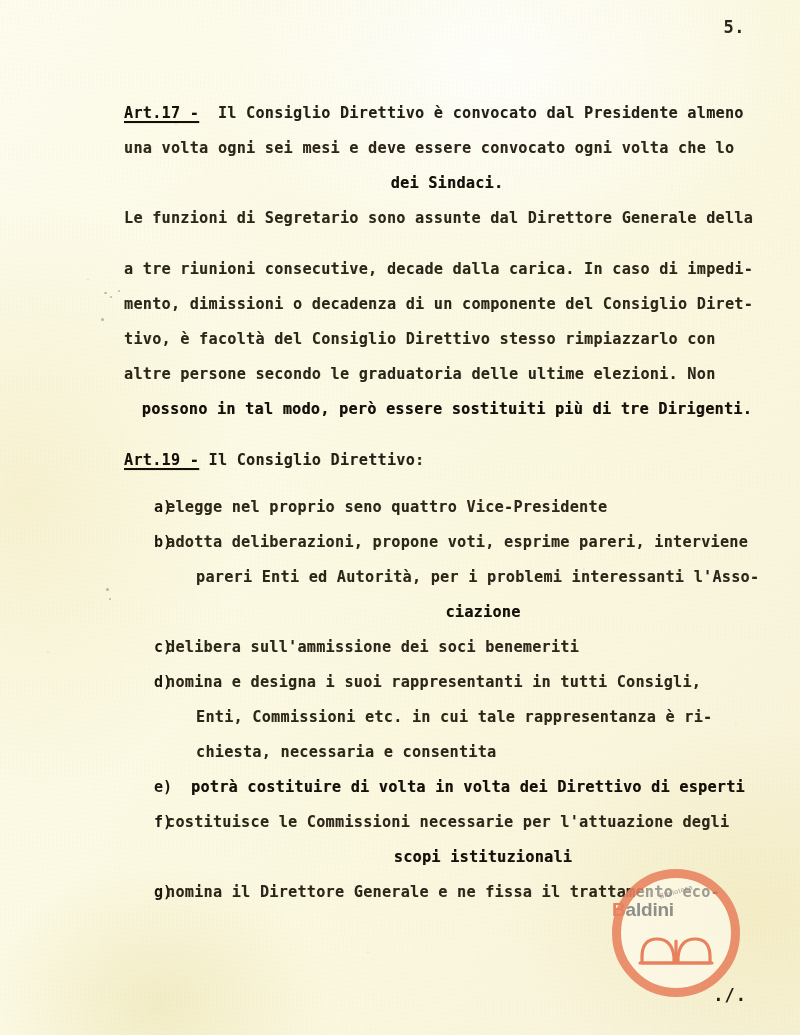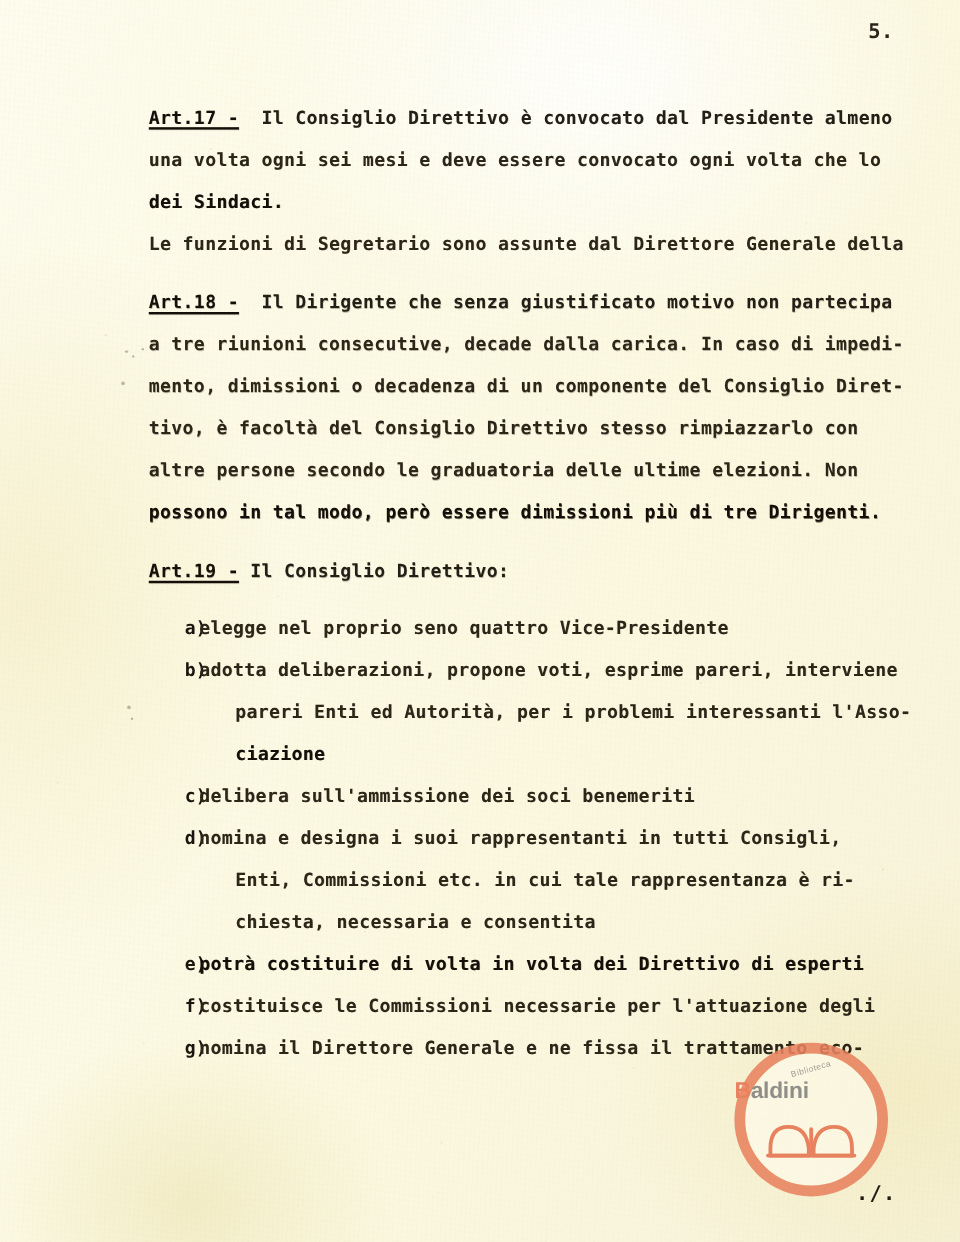--- a/index.html
+++ b/index.html
@@ -68,37 +68,37 @@
 
   
   #body {
     position: absolute;
     left: 124px;
     top: 80px;
     width: 646px;
   }
 
   .para {
-    margin: 1px 0 14px 0;
+    margin: 16px 0 14px 0;
   }
   .para.tight { margin-bottom: 0; }
 
   .ln {
     display: block;
     font-size: 15.1px;
     line-height: 35px;
     letter-spacing: 0.02em;
     white-space: pre;
     font-weight: bold;
     color: #231f17;
     text-shadow: 0.35px 0.25px 0 rgba(40,34,22,0.30);
   }
 
   
-  .ink-strong { color: #140f08; text-shadow: 0.45px 0.3px 0 rgba(20,15,8,0.55); }
+  .ink-strong { color: #140f08; text-shadow: 0.45px 0.3px 0 rgba(20,15,8,0.55); text-align: center; }
   .ink-mid    { color: #2c2619; text-shadow: 0.35px 0.25px 0 rgba(44,38,25,0.30); }
 
   .art-label {
     text-decoration: underline;
     text-underline-offset: 3px;
     text-decoration-thickness: 1.6px;
     color: #140f08;
   }
 
   
@@ -216,26 +216,25 @@
   <div id="body">
 
     <div class="para">
       <span class="ln"><span class="art-label">Art.17 -</span><span>  Il Consiglio Direttivo è convocato dal Presidente almeno</span></span>
       <span class="ln ink-mid">una volta ogni sei mesi e deve essere convocato ogni volta che lo</span>
       <span class="ln ink-strong">dei Sindaci.</span>
       <span class="ln ink-mid">Le funzioni di Segretario sono assunte dal Direttore Generale della</span>
     </div>
 
     <div class="para">
-      <span class="ln"><span class="art-label">Art.18 -</span><span>  Il Dirigente che senza giustificato motivo non partecipa</span></span>
       <span class="ln ink-mid">a tre riunioni consecutive, decade dalla carica. In caso di impedi-</span>
       <span class="ln ink-mid">mento, dimissioni o decadenza di un componente del Consiglio Diret-</span>
       <span class="ln ink-mid">tivo, è facoltà del Consiglio Direttivo stesso rimpiazzarlo con</span>
       <span class="ln ink-mid">altre persone secondo le graduatoria delle ultime elezioni. Non</span>
-      <span class="ln ink-strong">possono in tal modo, però essere dimissioni più di tre Dirigenti.</span>
+      <span class="ln ink-strong">possono in tal modo, però essere sostituiti più di tre Dirigenti.</span>
     </div>
 
     <div class="para tight">
       <span class="ln"><span class="art-label">Art.19 -</span><span> Il Consiglio Direttivo:</span></span>
     </div>
 
     <div id="list">
 
       <div class="li">
         <div class="li-marker">a)</div>
@@ -273,20 +272,21 @@
         <div class="li-marker">e)</div>
         <div class="li-text">
           <span class="ln ink-strong">potrà costituire di volta in volta dei Direttivo di esperti</span>
         </div>
       </div>
 
       <div class="li">
         <div class="li-marker">f)</div>
         <div class="li-text">
           <span class="ln ink-mid">costituisce le Commissioni necessarie per l'attuazione degli</span>
+          <span class="ln cont ink-strong">scopi istituzionali</span>
         </div>
       </div>
 
       <div class="li">
         <div class="li-marker">g)</div>
         <div class="li-text">
           <span class="ln ink-mid">nomina il Direttore Generale e ne fissa il trattamento eco-</span>
 
         </div>
       </div>

